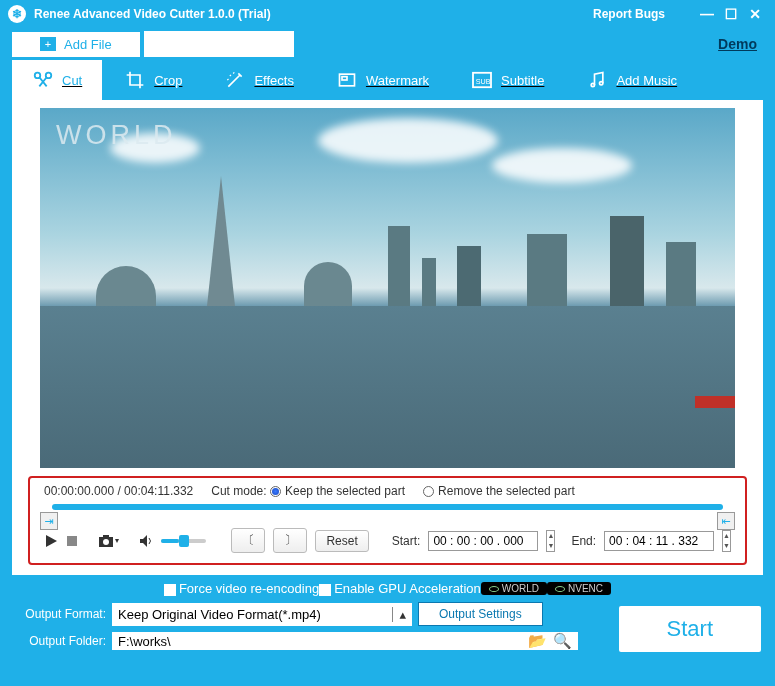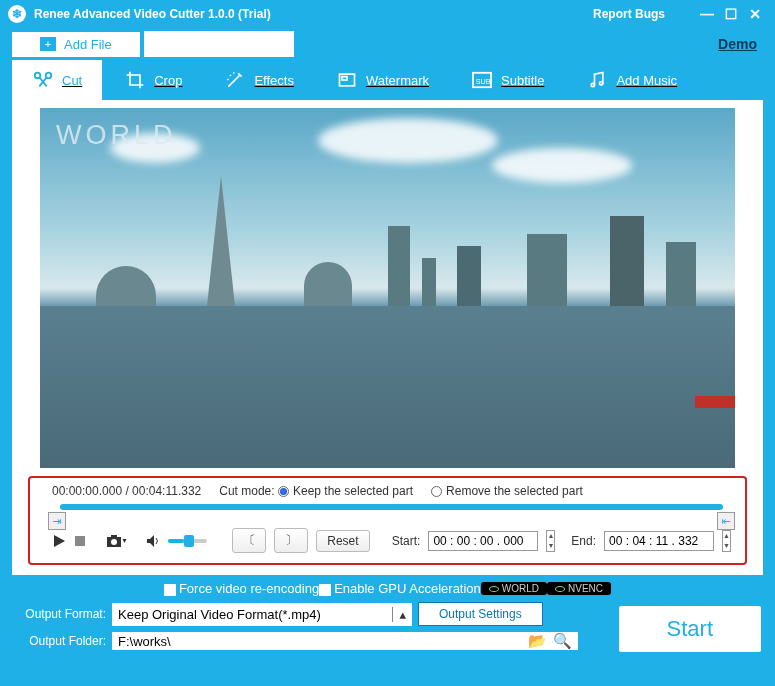--- a/index.html
+++ b/index.html
@@ -21,21 +21,21 @@
 .tab-icon { width: 22px; height: 22px; display: flex; align-items: center; justify-content: center; }
 .workspace { background: #fff; margin: 0 12px; height: 475px; padding: 4px 8px 10px 8px; display: flex; flex-direction: column; }
 .video-area { flex: 1; background: #000; margin: 4px 20px 6px 20px; position: relative; overflow: hidden; }
 .sky { position: absolute; inset: 0; background: linear-gradient(#5aa8c8 0%, #aad4e0 35%, #d8e8ec 50%, #6d9bb0 55%, #5a8a9c 100%); }
 .cloud { position: absolute; background: rgba(255,255,255,0.85); border-radius: 50%; filter: blur(4px); }
 .building { position: absolute; bottom: 45%; background: #5a7a82; }
 .shard { position: absolute; left: 24%; bottom: 45%; width: 0; height: 0; border-left: 14px solid transparent; border-right: 14px solid transparent; border-bottom: 130px solid #708a92; }
 .river { position: absolute; left: 0; right: 0; bottom: 0; height: 45%; background: linear-gradient(#5a8090, #4a6a78); }
 .wm { position: absolute; top: 12px; left: 16px; color: #dceaf0; font-size: 27px; font-weight: 300; letter-spacing: 4px; opacity: 0.85; }
 .boat { position: absolute; right: 0; bottom: 60px; width: 40px; height: 12px; background: #c03028; }
-.controls { border: 2px solid #d02020; border-radius: 4px; margin: 2px 8px 0 8px; padding: 6px 8px 10px 16px; font-size: 12px; color: #333; }
+.controls { border: 2px solid #d02020; border-radius: 4px; margin: 2px 8px 0 8px; padding: 6px 8px 10px 8px; font-size: 12px; color: #333; }
 .ctrl-row1 { display: flex; align-items: center; gap: 18px; padding: 0 6px 4px 6px; }
 .ctrl-row1 .spacer { flex: 1; }
 .radio-dot { display: inline-block; width: 11px; height: 11px; border: 1px solid #666; border-radius: 50%; margin-right: 4px; vertical-align: middle; position: relative; }
 .radio-dot.sel::after { content: ""; position: absolute; inset: 1px; background: radial-gradient(#3a7aff, #1a4ac0); border-radius: 50%; }
 .timeline-wrap { position: relative; padding: 2px 14px 10px 14px; }
 .timeline { height: 6px; background: #1fb0e8; border-radius: 3px; position: relative; }
 .marker { position: absolute; top: 10px; width: 18px; height: 18px; border: 1px solid #999; background: #f0f0f0; display: flex; align-items: center; justify-content: center; font-size: 11px; color: #1fb0e8; }
 .marker.left { left: 2px; }
 .marker.right { right: 2px; }
 .ctrl-row2 { display: flex; align-items: center; gap: 8px; padding: 8px 6px 0 6px; }

